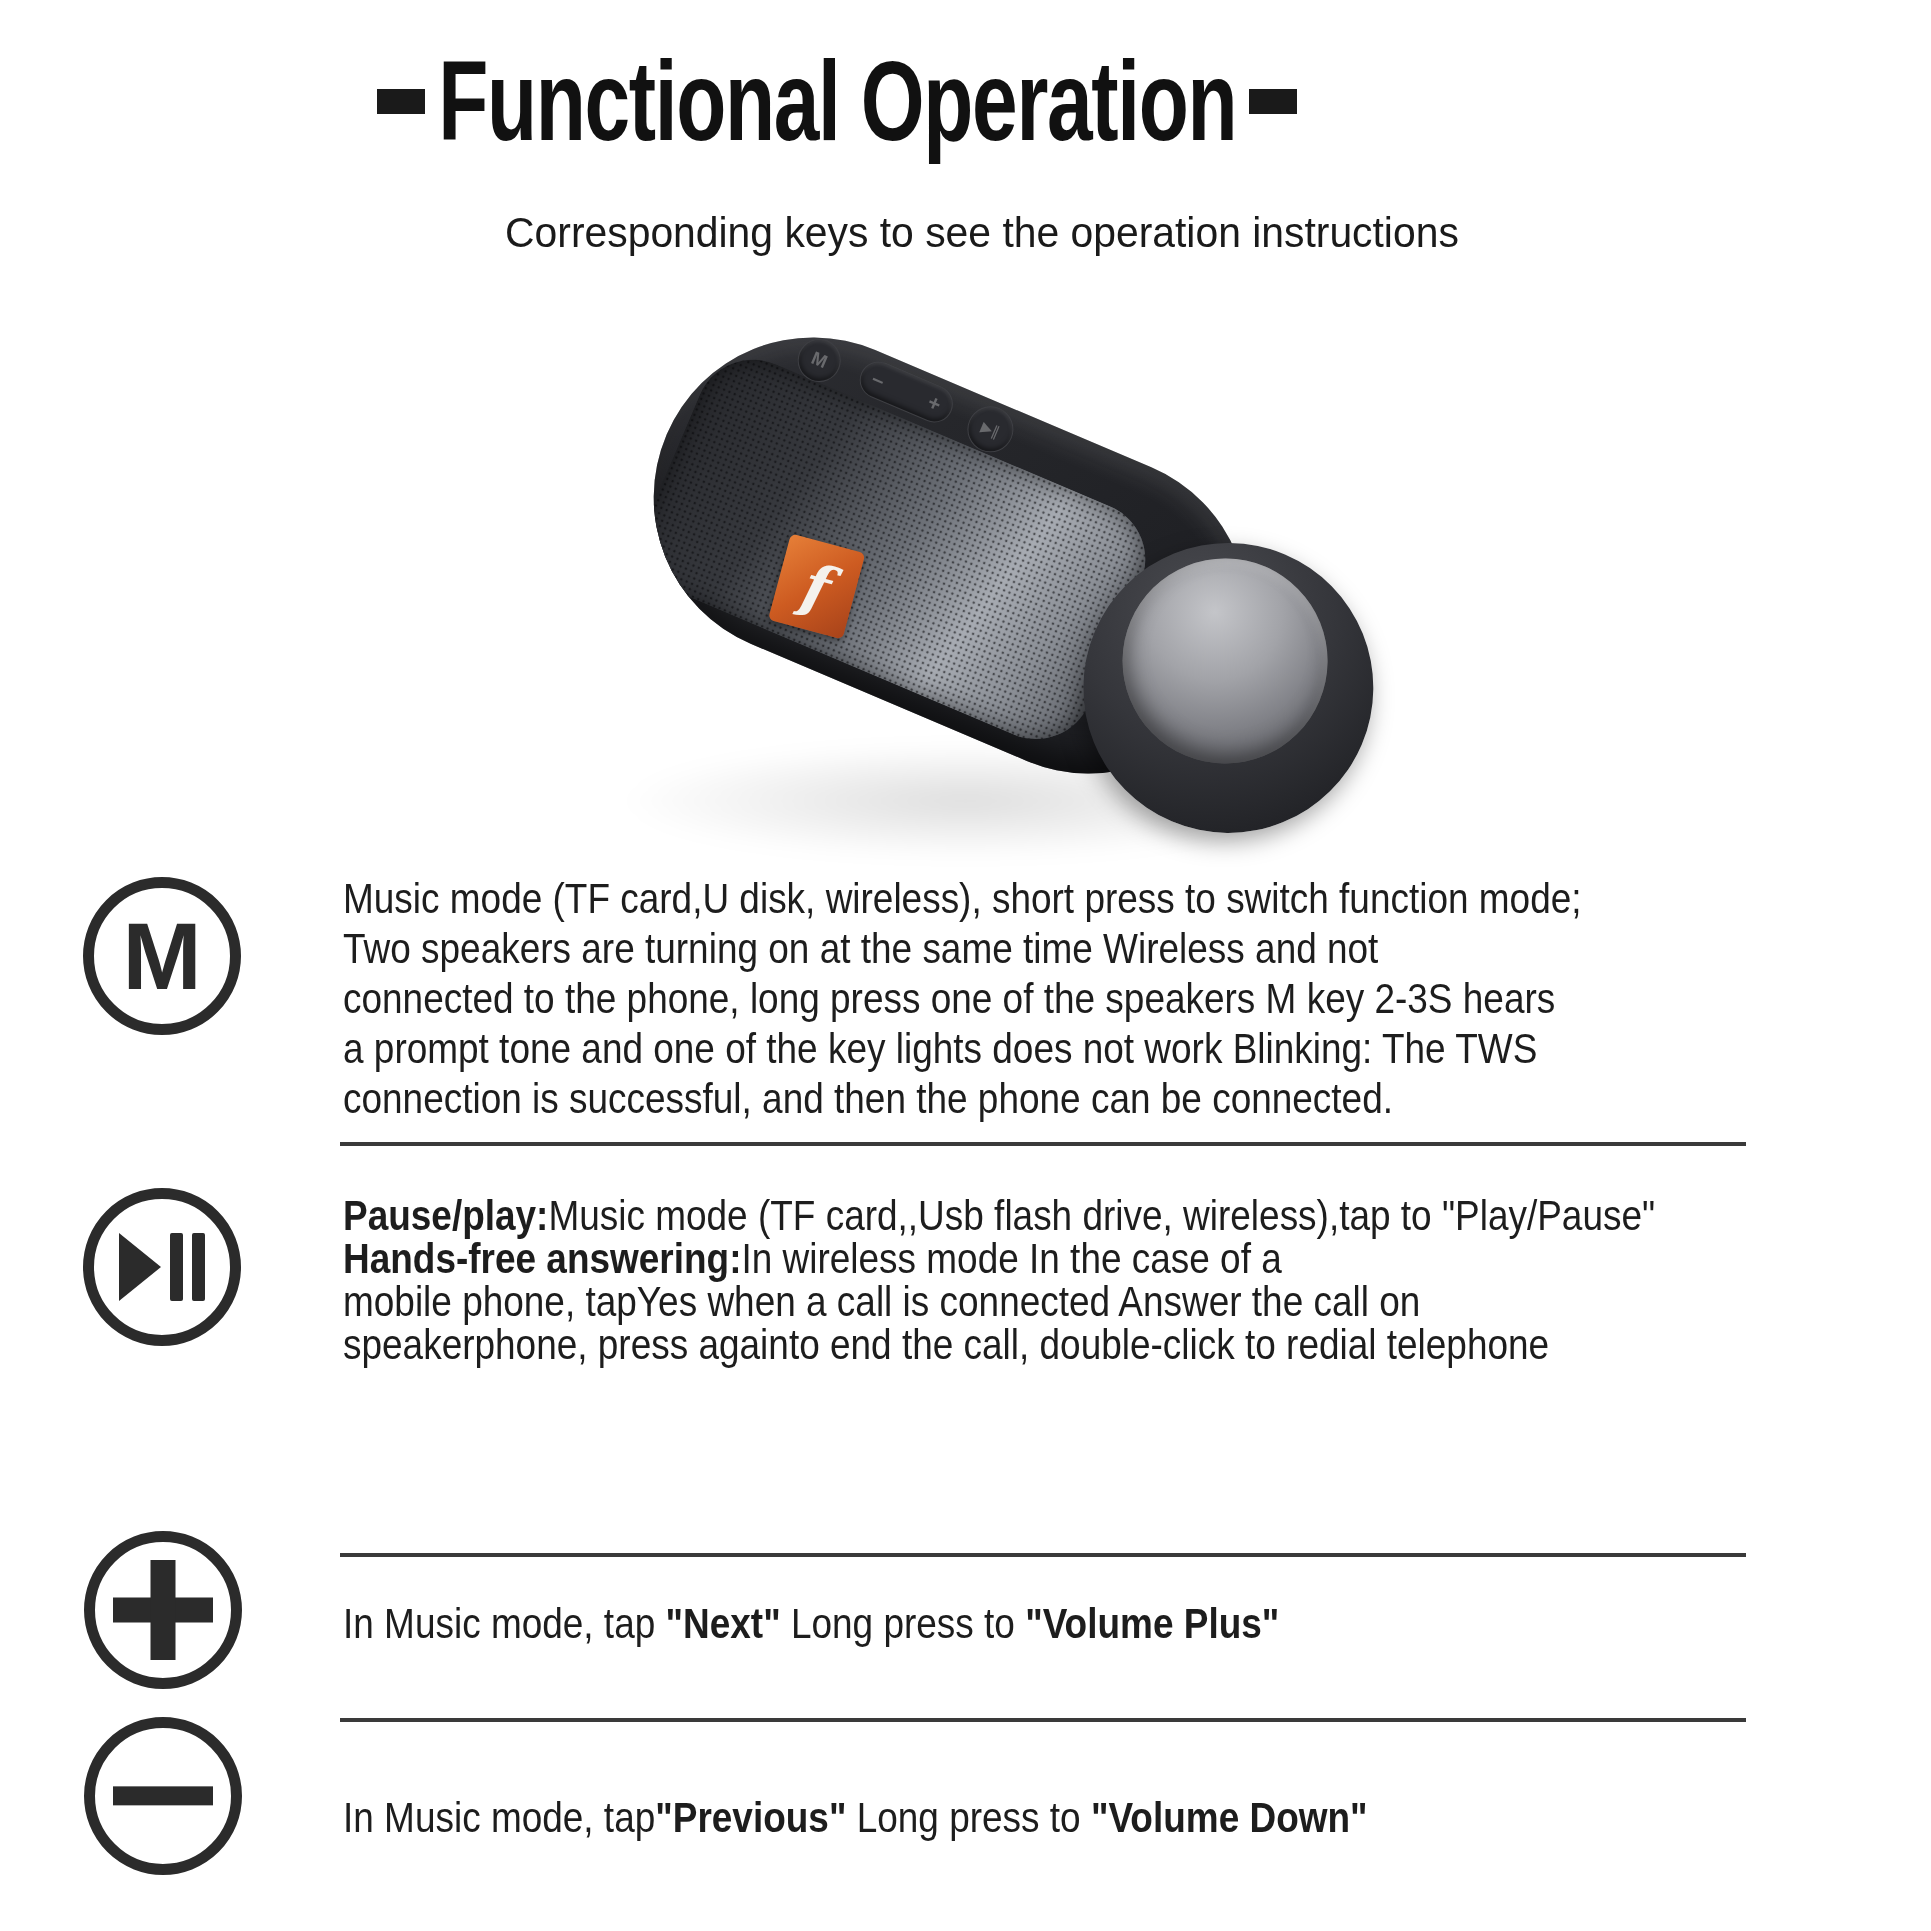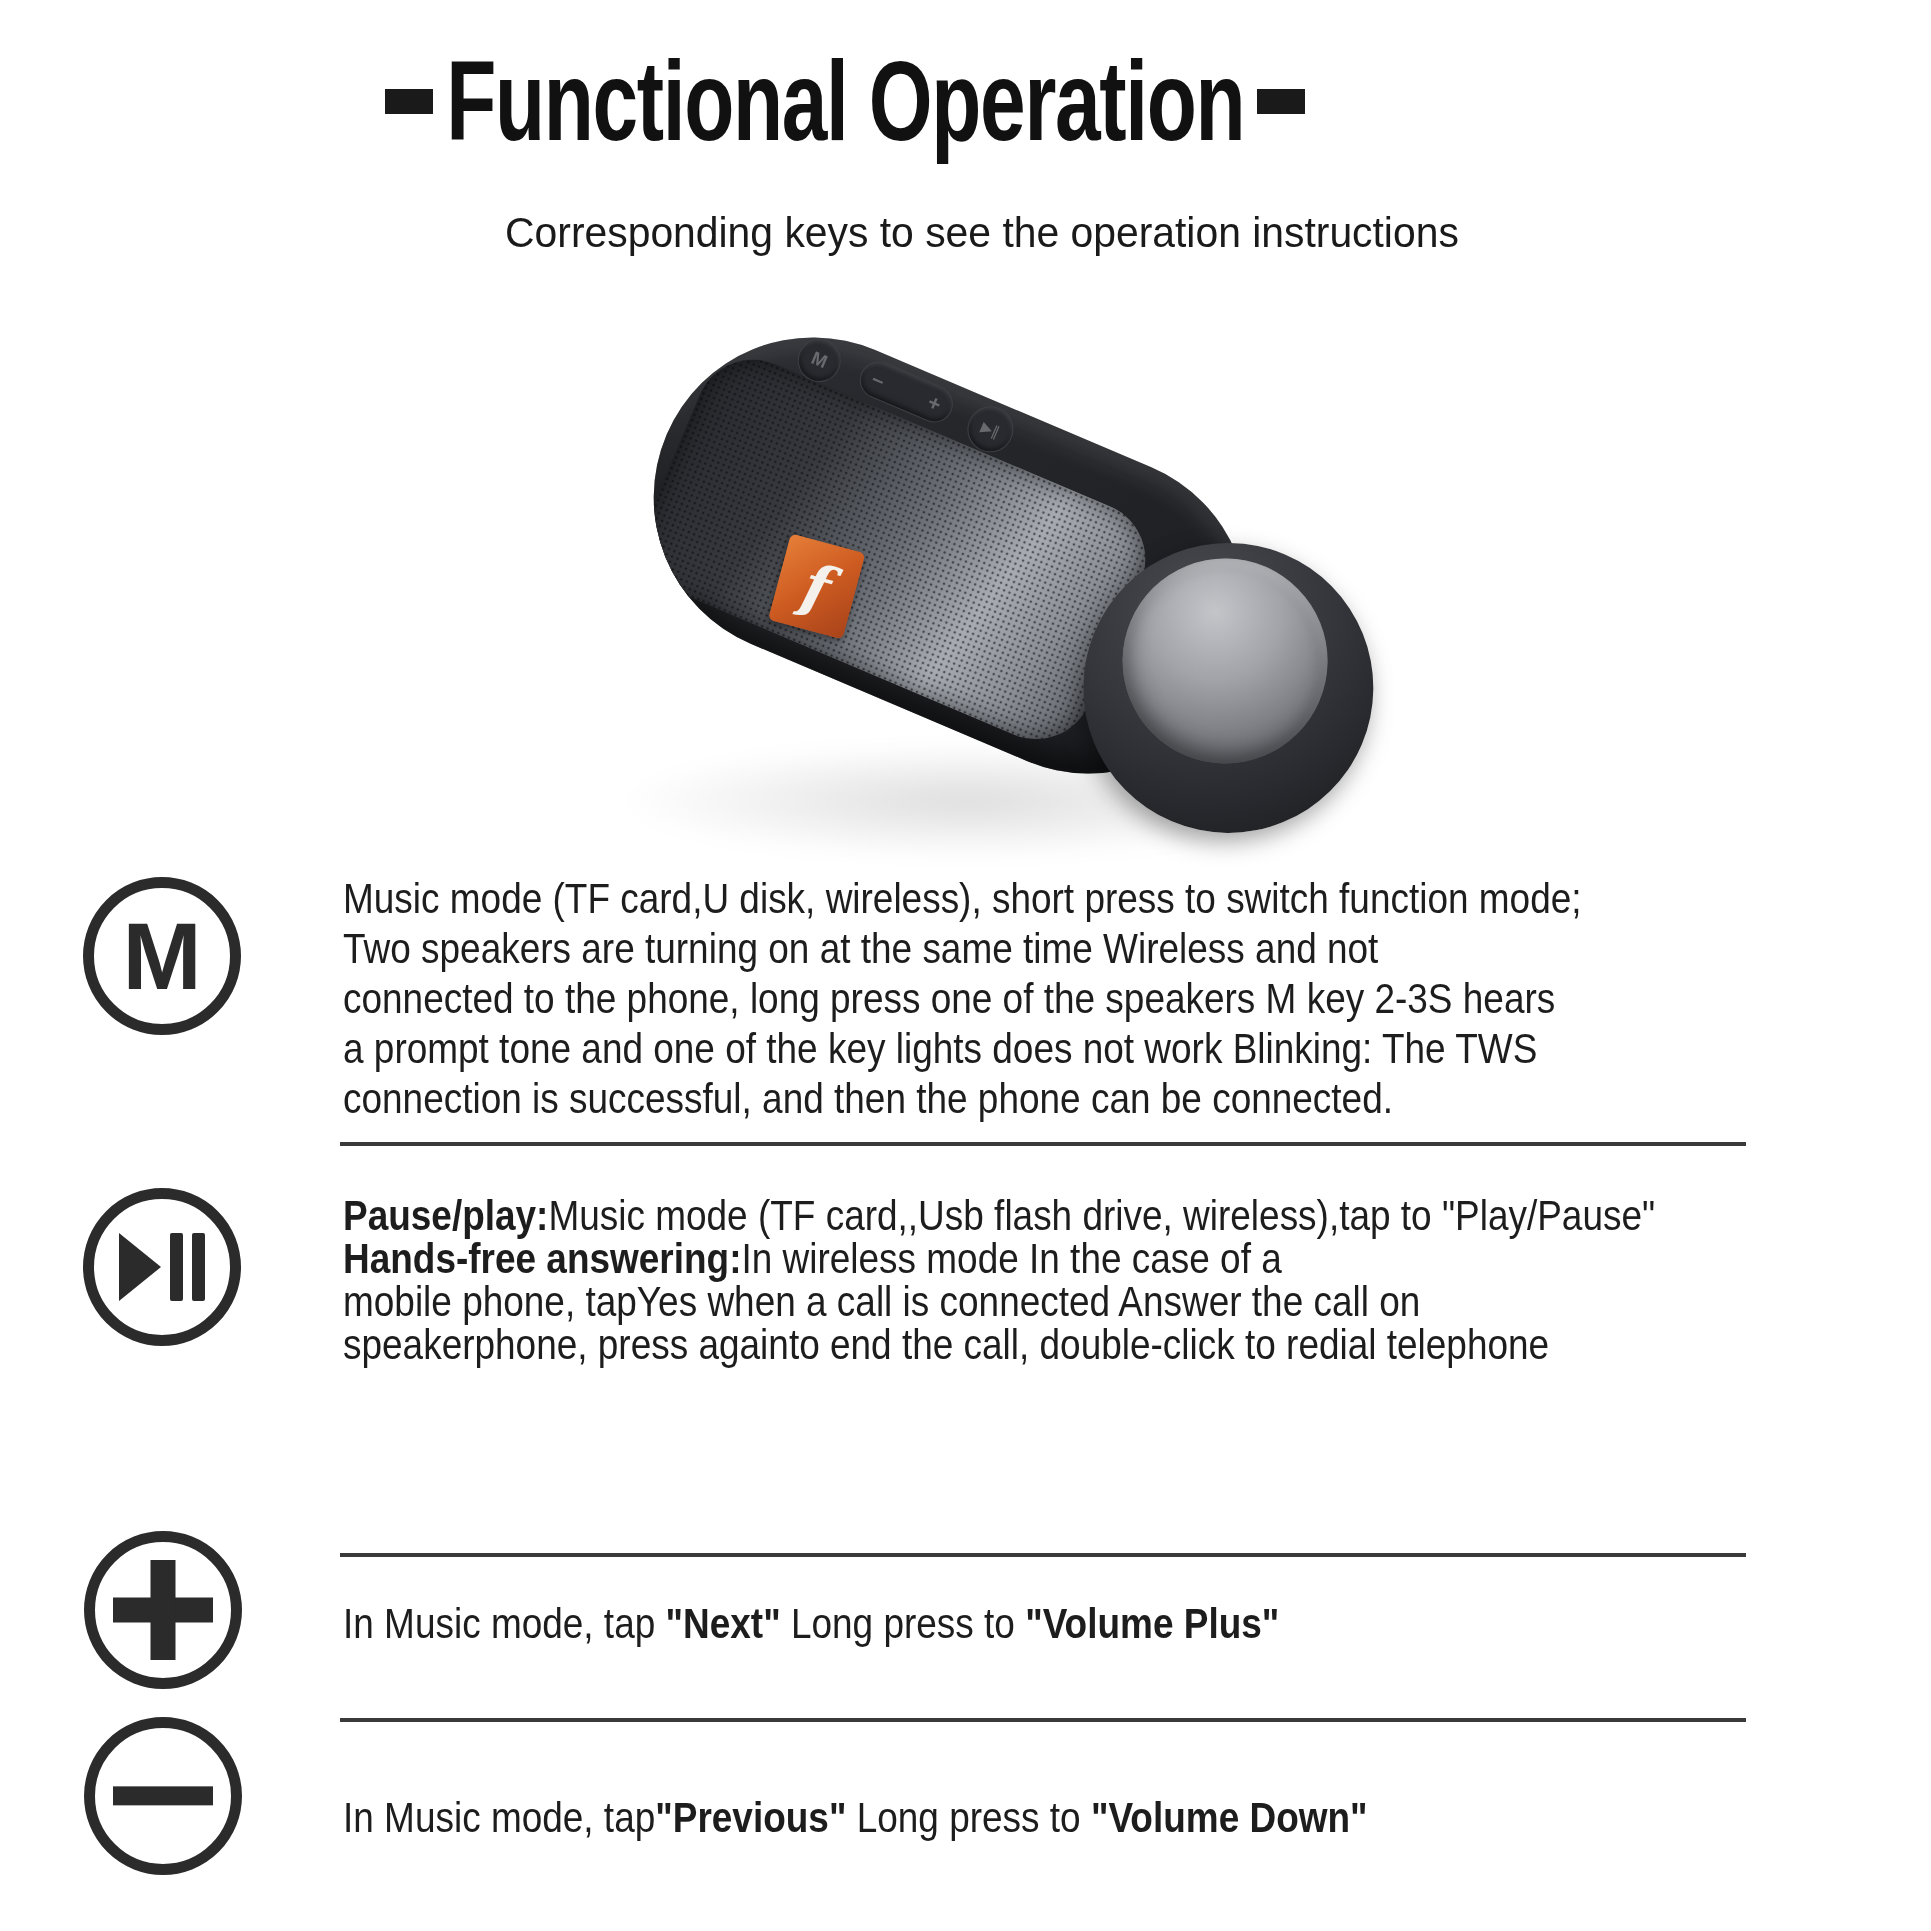--- a/index.html
+++ b/index.html
@@ -1,19 +1,19 @@
 <!DOCTYPE html>
 <html><head>
 <meta charset="utf-8">
 <style>
   html,body{margin:0;padding:0;background:#ffffff;}
   body{width:1931px;height:1931px;position:relative;font-family:"Liberation Sans",sans-serif;color:#1d1d1d;overflow:hidden;}
 
   
-  .title-row{position:absolute;top:41px;left:12px;width:1666px;height:120px;display:flex;justify-content:center;align-items:center;}
+  .title-row{position:absolute;top:41px;left:4px;width:1666px;height:120px;display:flex;justify-content:center;align-items:center;}
   .title-dash{width:48px;height:25px;background:#1a1a1a;flex:0 0 auto;}
   .title-text{display:inline-block;font-size:114px;line-height:114px;font-weight:bold;color:#111;letter-spacing:-1.9px;white-space:nowrap;transform:scaleX(0.72);}
   .subtitle-row{position:absolute;top:182px;left:16px;width:1931px;display:flex;justify-content:center;margin-top:25px;}
   .subtitle-text{display:inline-block;font-size:43px;line-height:50px;color:#1a1a1a;white-space:nowrap;transform:scaleX(0.95);}
 
   
   .speaker-shadow{position:absolute;left:618px;top:743px;width:695px;height:116px;border-radius:50%;
     background:radial-gradient(ellipse at center, rgba(0,0,0,0.13), rgba(0,0,0,0) 70%);filter:blur(9.7px);}
   .speaker{position:absolute;left:642px;top:396px;width:618px;height:319px;transform:rotate(23deg);}
   .sp-body{position:absolute;inset:0;border-radius:159px;overflow:hidden;

